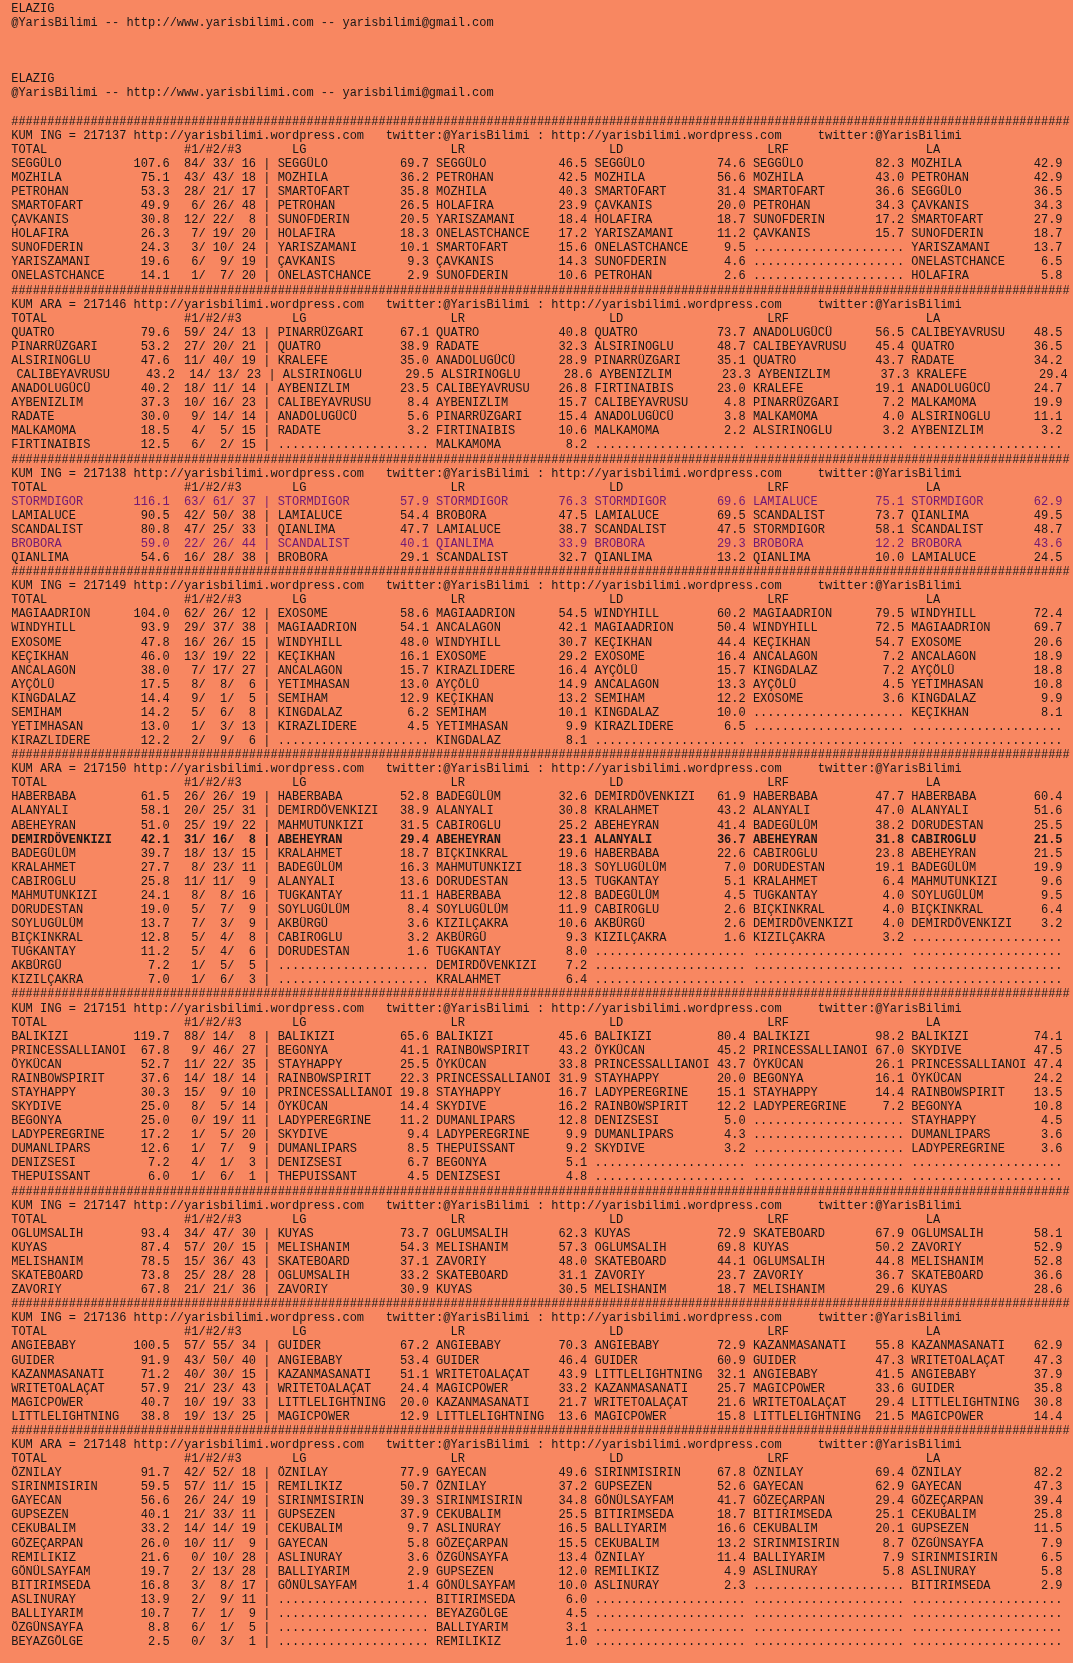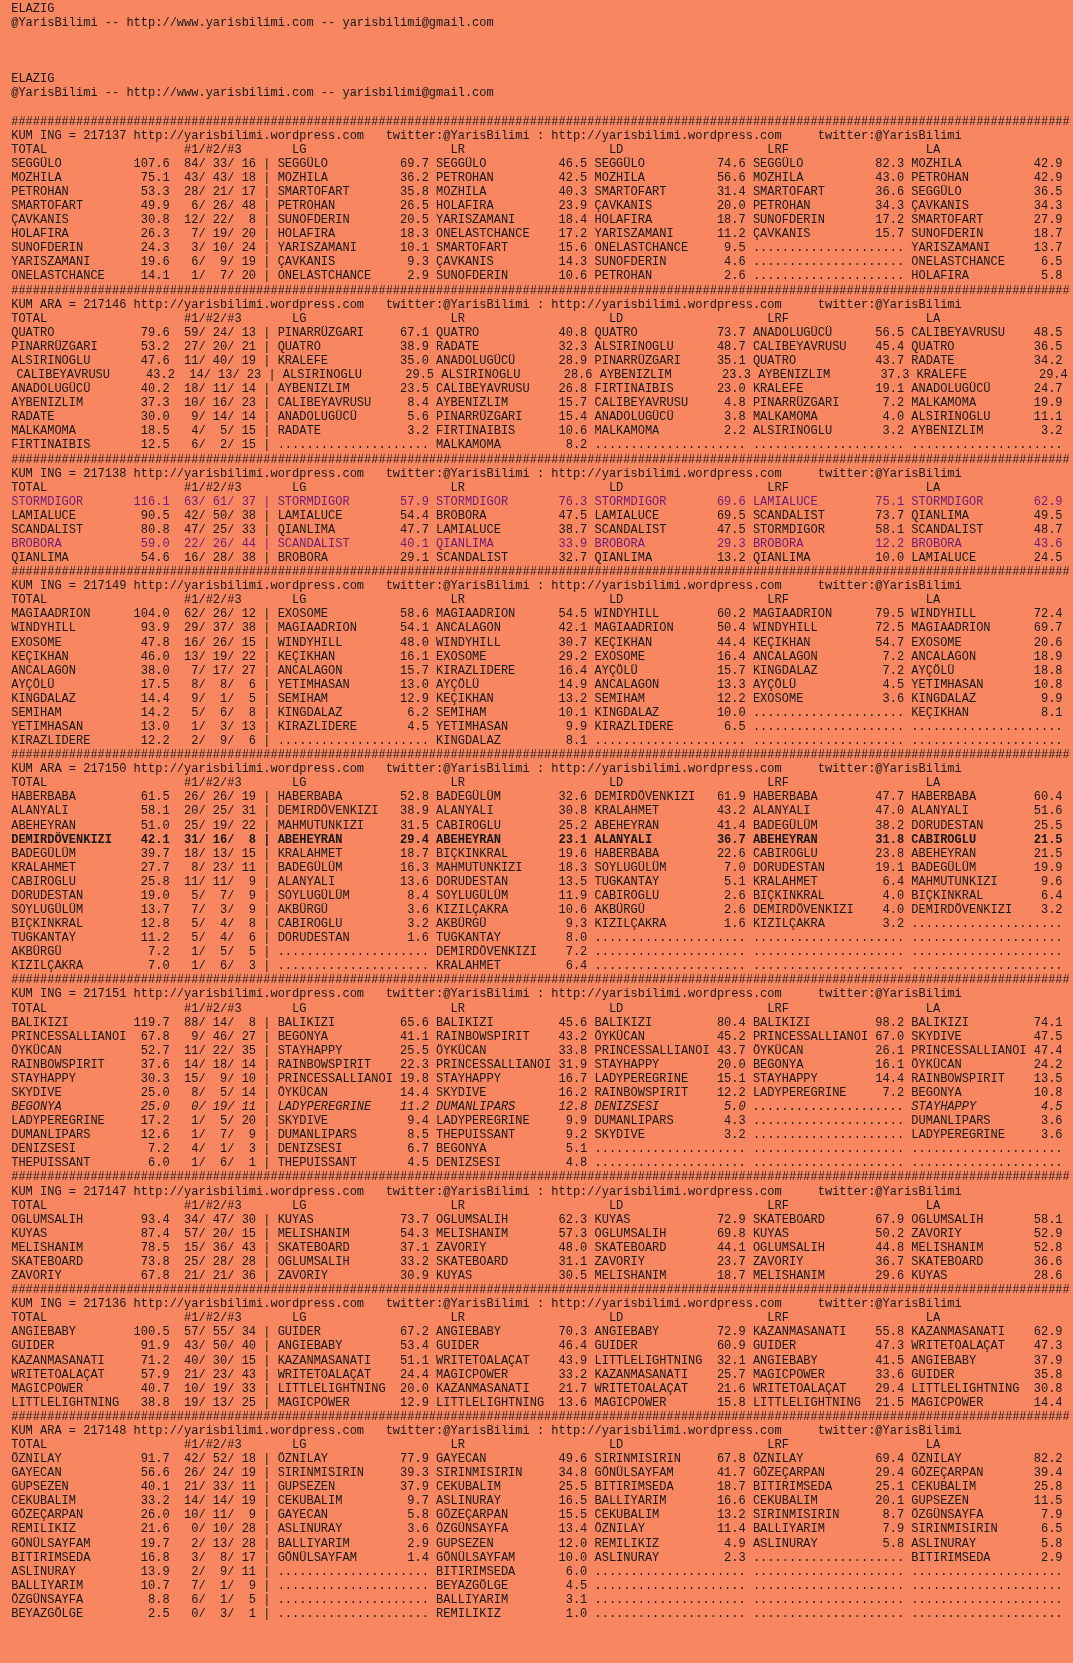--- a/index.html
+++ b/index.html
@@ -74,36 +74,37 @@
     <div class="line" style="color: rgb(24, 24, 24);"> ###################################################################################################################################################</div>
     <div class="line" style="color: rgb(24, 24, 24);"> KUM ARA = 217150 http://yarisbilimi.wordpress.com   twitter:@YarisBilimi : http://yarisbilimi.wordpress.com     twitter:@YarisBilimi</div>
     <div class="line" style="color: rgb(24, 24, 24);"> TOTAL                   #1/#2/#3       LG                    LR                    LD                    LRF                   LA</div>
     <div class="line" style="color: rgb(24, 24, 24);"> HABERBABA         61.5  26/ 26/ 19 | HABERBABA        52.8 BADEGÜLÜM        32.6 DEMIRDÖVENKIZI   61.9 HABERBABA        47.7 HABERBABA        60.4</div>
     <div class="line" style="color: rgb(24, 24, 24);"> ALANYALI          58.1  20/ 25/ 31 | DEMIRDÖVENKIZI   38.9 ALANYALI         30.8 KRALAHMET        43.2 ALANYALI         47.0 ALANYALI         51.6</div>
     <div class="line" style="color: rgb(24, 24, 24);"> ABEHEYRAN         51.0  25/ 19/ 22 | MAHMUTUNKIZI     31.5 CABIROGLU        25.2 ABEHEYRAN        41.4 BADEGÜLÜM        38.2 DORUDESTAN       25.5</div>
     <div class="line" style="color: rgb(24, 24, 24); font-weight: bold;"> DEMIRDÖVENKIZI    42.1  31/ 16/  8 | ABEHEYRAN        29.4 ABEHEYRAN        23.1 ALANYALI         36.7 ABEHEYRAN        31.8 CABIROGLU        21.5</div>
     <div class="line" style="color: rgb(24, 24, 24);"> BADEGÜLÜM         39.7  18/ 13/ 15 | KRALAHMET        18.7 BIÇKINKRAL       19.6 HABERBABA        22.6 CABIROGLU        23.8 ABEHEYRAN        21.5</div>
     <div class="line" style="color: rgb(24, 24, 24);"> KRALAHMET         27.7   8/ 23/ 11 | BADEGÜLÜM        16.3 MAHMUTUNKIZI     18.3 SOYLUGÜLÜM        7.0 DORUDESTAN       19.1 BADEGÜLÜM        19.9</div>
     <div class="line" style="color: rgb(24, 24, 24);"> CABIROGLU         25.8  11/ 11/  9 | ALANYALI         13.6 DORUDESTAN       13.5 TUGKANTAY         5.1 KRALAHMET         6.4 MAHMUTUNKIZI      9.6</div>
+    <div class="line" style="color: rgb(24, 24, 24);"> MAHMUTUNKIZI      24.1   8/  8/ 16 | TUGKANTAY        11.1 HABERBABA        12.8 BADEGÜLÜM         4.5 TUGKANTAY         4.0 SOYLUGÜLÜM        9.5</div>
     <div class="line" style="color: rgb(24, 24, 24);"> DORUDESTAN        19.0   5/  7/  9 | SOYLUGÜLÜM        8.4 SOYLUGÜLÜM       11.9 CABIROGLU         2.6 BIÇKINKRAL        4.0 BIÇKINKRAL        6.4</div>
     <div class="line" style="color: rgb(24, 24, 24);"> SOYLUGÜLÜM        13.7   7/  3/  9 | AKBÜRGÜ           3.6 KIZILÇAKRA       10.6 AKBÜRGÜ           2.6 DEMIRDÖVENKIZI    4.0 DEMIRDÖVENKIZI    3.2</div>
     <div class="line" style="color: rgb(24, 24, 24);"> BIÇKINKRAL        12.8   5/  4/  8 | CABIROGLU         3.2 AKBÜRGÜ           9.3 KIZILÇAKRA        1.6 KIZILÇAKRA        3.2 .....................</div>
     <div class="line" style="color: rgb(24, 24, 24);"> TUGKANTAY         11.2   5/  4/  6 | DORUDESTAN        1.6 TUGKANTAY         8.0 ..................... ..................... .....................</div>
     <div class="line" style="color: rgb(24, 24, 24);"> AKBÜRGÜ            7.2   1/  5/  5 | ..................... DEMIRDÖVENKIZI    7.2 ..................... ..................... .....................</div>
     <div class="line" style="color: rgb(24, 24, 24);"> KIZILÇAKRA         7.0   1/  6/  3 | ..................... KRALAHMET         6.4 ..................... ..................... .....................</div>
     <div class="line" style="color: rgb(24, 24, 24);"> ###################################################################################################################################################</div>
     <div class="line" style="color: rgb(24, 24, 24);"> KUM ING = 217151 http://yarisbilimi.wordpress.com   twitter:@YarisBilimi : http://yarisbilimi.wordpress.com     twitter:@YarisBilimi</div>
     <div class="line" style="color: rgb(24, 24, 24);"> TOTAL                   #1/#2/#3       LG                    LR                    LD                    LRF                   LA</div>
     <div class="line" style="color: rgb(24, 24, 24);"> BALIKIZI         119.7  88/ 14/  8 | BALIKIZI         65.6 BALIKIZI         45.6 BALIKIZI         80.4 BALIKIZI         98.2 BALIKIZI         74.1</div>
     <div class="line" style="color: rgb(24, 24, 24);"> PRINCESSALLIANOI  67.8   9/ 46/ 27 | BEGONYA          41.1 RAINBOWSPIRIT    43.2 ÖYKÜCAN          45.2 PRINCESSALLIANOI 67.0 SKYDIVE          47.5</div>
     <div class="line" style="color: rgb(24, 24, 24);"> ÖYKÜCAN           52.7  11/ 22/ 35 | STAYHAPPY        25.5 ÖYKÜCAN          33.8 PRINCESSALLIANOI 43.7 ÖYKÜCAN          26.1 PRINCESSALLIANOI 47.4</div>
     <div class="line" style="color: rgb(24, 24, 24);"> RAINBOWSPIRIT     37.6  14/ 18/ 14 | RAINBOWSPIRIT    22.3 PRINCESSALLIANOI 31.9 STAYHAPPY        20.0 BEGONYA          16.1 ÖYKÜCAN          24.2</div>
     <div class="line" style="color: rgb(24, 24, 24);"> STAYHAPPY         30.3  15/  9/ 10 | PRINCESSALLIANOI 19.8 STAYHAPPY        16.7 LADYPEREGRINE    15.1 STAYHAPPY        14.4 RAINBOWSPIRIT    13.5</div>
     <div class="line" style="color: rgb(24, 24, 24);"> SKYDIVE           25.0   8/  5/ 14 | ÖYKÜCAN          14.4 SKYDIVE          16.2 RAINBOWSPIRIT    12.2 LADYPEREGRINE     7.2 BEGONYA          10.8</div>
-    <div class="line" style="color: rgb(24, 24, 24); font-style: italic;"> BEGONYA           25.0   0/ 19/ 11 | LADYPEREGRINE    11.2 DUMANLIPARS      12.8 DENIZSESI         5.0 ..................... STAYHAPPY         4.5</div>
+    <div class="line" style="color: rgb(24, 24, 24);"> BEGONYA           25.0   0/ 19/ 11 | LADYPEREGRINE    11.2 DUMANLIPARS      12.8 DENIZSESI         5.0 ..................... STAYHAPPY         4.5</div>
     <div class="line" style="color: rgb(24, 24, 24);"> LADYPEREGRINE     17.2   1/  5/ 20 | SKYDIVE           9.4 LADYPEREGRINE     9.9 DUMANLIPARS       4.3 ..................... DUMANLIPARS       3.6</div>
     <div class="line" style="color: rgb(24, 24, 24);"> DUMANLIPARS       12.6   1/  7/  9 | DUMANLIPARS       8.5 THEPUISSANT       9.2 SKYDIVE           3.2 ..................... LADYPEREGRINE     3.6</div>
     <div class="line" style="color: rgb(24, 24, 24);"> DENIZSESI          7.2   4/  1/  3 | DENIZSESI         6.7 BEGONYA           5.1 ..................... ..................... .....................</div>
     <div class="line" style="color: rgb(24, 24, 24);"> THEPUISSANT        6.0   1/  6/  1 | THEPUISSANT       4.5 DENIZSESI         4.8 ..................... ..................... .....................</div>
     <div class="line" style="color: rgb(24, 24, 24);"> ###################################################################################################################################################</div>
     <div class="line" style="color: rgb(24, 24, 24);"> KUM ING = 217147 http://yarisbilimi.wordpress.com   twitter:@YarisBilimi : http://yarisbilimi.wordpress.com     twitter:@YarisBilimi</div>
     <div class="line" style="color: rgb(24, 24, 24);"> TOTAL                   #1/#2/#3       LG                    LR                    LD                    LRF                   LA</div>
     <div class="line" style="color: rgb(24, 24, 24);"> OGLUMSALIH        93.4  34/ 47/ 30 | KUYAS            73.7 OGLUMSALIH       62.3 KUYAS            72.9 SKATEBOARD       67.9 OGLUMSALIH       58.1</div>
     <div class="line" style="color: rgb(24, 24, 24);"> KUYAS             87.4  57/ 20/ 15 | MELISHANIM       54.3 MELISHANIM       57.3 OGLUMSALIH       69.8 KUYAS            50.2 ZAVORIY          52.9</div>
     <div class="line" style="color: rgb(24, 24, 24);"> MELISHANIM        78.5  15/ 36/ 43 | SKATEBOARD       37.1 ZAVORIY          48.0 SKATEBOARD       44.1 OGLUMSALIH       44.8 MELISHANIM       52.8</div>
@@ -115,20 +116,21 @@
     <div class="line" style="color: rgb(24, 24, 24);"> ANGIEBABY        100.5  57/ 55/ 34 | GUIDER           67.2 ANGIEBABY        70.3 ANGIEBABY        72.9 KAZANMASANATI    55.8 KAZANMASANATI    62.9</div>
     <div class="line" style="color: rgb(24, 24, 24);"> GUIDER            91.9  43/ 50/ 40 | ANGIEBABY        53.4 GUIDER           46.4 GUIDER           60.9 GUIDER           47.3 WRITETOALAÇAT    47.3</div>
     <div class="line" style="color: rgb(24, 24, 24);"> KAZANMASANATI     71.2  40/ 30/ 15 | KAZANMASANATI    51.1 WRITETOALAÇAT    43.9 LITTLELIGHTNING  32.1 ANGIEBABY        41.5 ANGIEBABY        37.9</div>
     <div class="line" style="color: rgb(24, 24, 24);"> WRITETOALAÇAT     57.9  21/ 23/ 43 | WRITETOALAÇAT    24.4 MAGICPOWER       33.2 KAZANMASANATI    25.7 MAGICPOWER       33.6 GUIDER           35.8</div>
     <div class="line" style="color: rgb(24, 24, 24);"> MAGICPOWER        40.7  10/ 19/ 33 | LITTLELIGHTNING  20.0 KAZANMASANATI    21.7 WRITETOALAÇAT    21.6 WRITETOALAÇAT    29.4 LITTLELIGHTNING  30.8</div>
     <div class="line" style="color: rgb(24, 24, 24);"> LITTLELIGHTNING   38.8  19/ 13/ 25 | MAGICPOWER       12.9 LITTLELIGHTNING  13.6 MAGICPOWER       15.8 LITTLELIGHTNING  21.5 MAGICPOWER       14.4</div>
     <div class="line" style="color: rgb(24, 24, 24);"> ###################################################################################################################################################</div>
     <div class="line" style="color: rgb(24, 24, 24);"> KUM ARA = 217148 http://yarisbilimi.wordpress.com   twitter:@YarisBilimi : http://yarisbilimi.wordpress.com     twitter:@YarisBilimi</div>
     <div class="line" style="color: rgb(24, 24, 24);"> TOTAL                   #1/#2/#3       LG                    LR                    LD                    LRF                   LA</div>
     <div class="line" style="color: rgb(24, 24, 24);"> ÖZNILAY           91.7  42/ 52/ 18 | ÖZNILAY          77.9 GAYECAN          49.6 SIRINMISIRIN     67.8 ÖZNILAY          69.4 ÖZNILAY          82.2</div>
+    <div class="line" style="color: rgb(24, 24, 24);"> SIRINMISIRIN      59.5  57/ 11/ 15 | REMILIKIZ        50.7 ÖZNILAY          37.2 GUPSEZEN         52.6 GAYECAN          62.9 GAYECAN          47.3</div>
     <div class="line" style="color: rgb(24, 24, 24);"> GAYECAN           56.6  26/ 24/ 19 | SIRINMISIRIN     39.3 SIRINMISIRIN     34.8 GÖNÜLSAYFAM      41.7 GÖZEÇARPAN       29.4 GÖZEÇARPAN       39.4</div>
     <div class="line" style="color: rgb(24, 24, 24);"> GUPSEZEN          40.1  21/ 33/ 11 | GUPSEZEN         37.9 CEKUBALIM        25.5 BITIRIMSEDA      18.7 BITIRIMSEDA      25.1 CEKUBALIM        25.8</div>
     <div class="line" style="color: rgb(24, 24, 24);"> CEKUBALIM         33.2  14/ 14/ 19 | CEKUBALIM         9.7 ASLINURAY        16.5 BALLIYARIM       16.6 CEKUBALIM        20.1 GUPSEZEN         11.5</div>
     <div class="line" style="color: rgb(24, 24, 24);"> GÖZEÇARPAN        26.0  10/ 11/  9 | GAYECAN           5.8 GÖZEÇARPAN       15.5 CEKUBALIM        13.2 SIRINMISIRIN      8.7 ÖZGÜNSAYFA        7.9</div>
     <div class="line" style="color: rgb(24, 24, 24);"> REMILIKIZ         21.6   0/ 10/ 28 | ASLINURAY         3.6 ÖZGÜNSAYFA       13.4 ÖZNILAY          11.4 BALLIYARIM        7.9 SIRINMISIRIN      6.5</div>
     <div class="line" style="color: rgb(24, 24, 24);"> GÖNÜLSAYFAM       19.7   2/ 13/ 28 | BALLIYARIM        2.9 GUPSEZEN         12.0 REMILIKIZ         4.9 ASLINURAY         5.8 ASLINURAY         5.8</div>
     <div class="line" style="color: rgb(24, 24, 24);"> BITIRIMSEDA       16.8   3/  8/ 17 | GÖNÜLSAYFAM       1.4 GÖNÜLSAYFAM      10.0 ASLINURAY         2.3 ..................... BITIRIMSEDA       2.9</div>
     <div class="line" style="color: rgb(24, 24, 24);"> ASLINURAY         13.9   2/  9/ 11 | ..................... BITIRIMSEDA       6.0 ..................... ..................... .....................</div>
     <div class="line" style="color: rgb(24, 24, 24);"> BALLIYARIM        10.7   7/  1/  9 | ..................... BEYAZGÖLGE        4.5 ..................... ..................... .....................</div>
     <div class="line" style="color: rgb(24, 24, 24);"> ÖZGÜNSAYFA         8.8   6/  1/  5 | ..................... BALLIYARIM        3.1 ..................... ..................... .....................</div>

